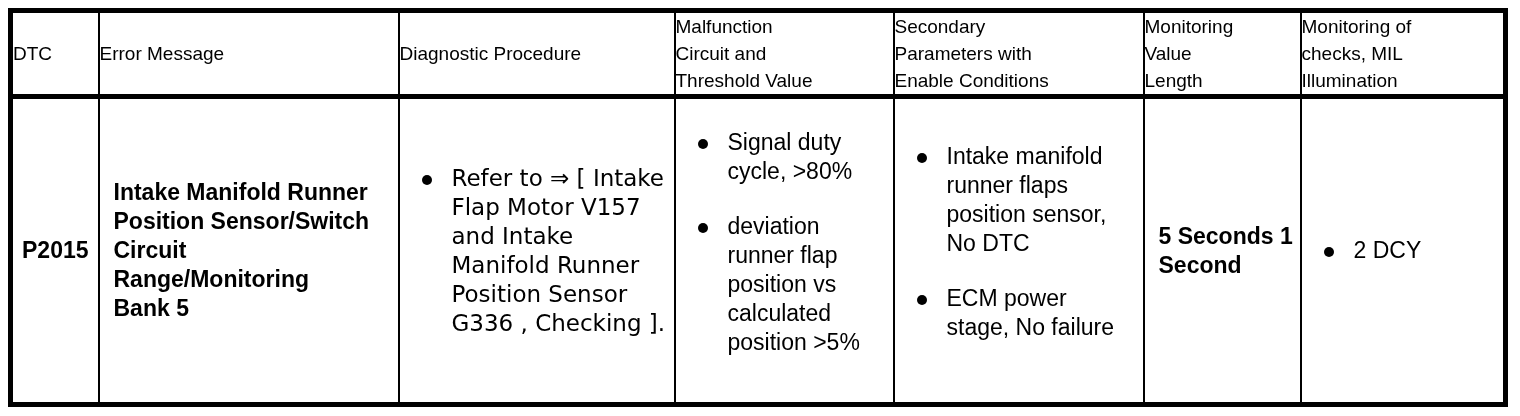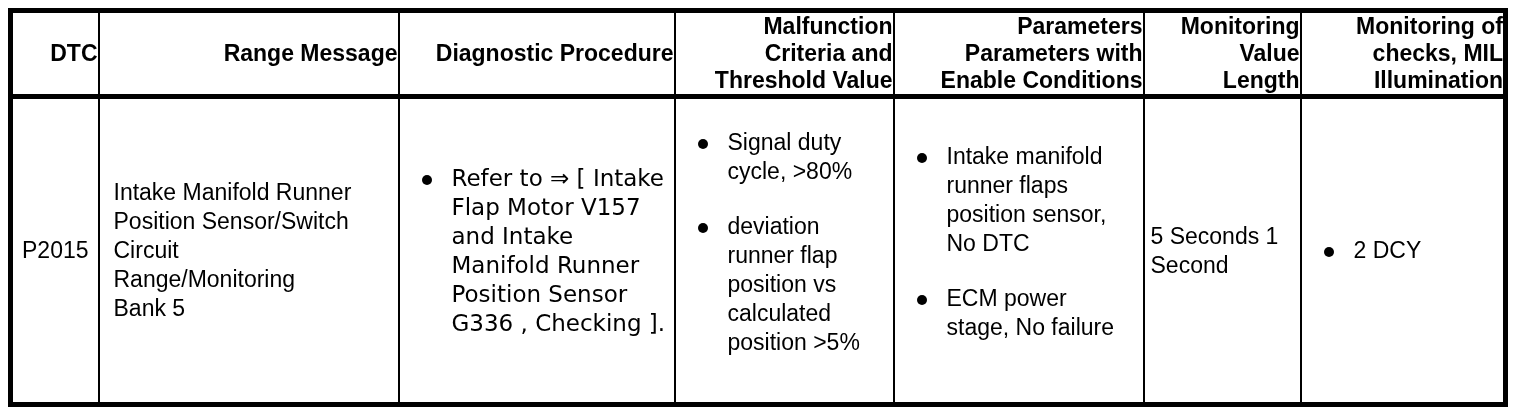--- a/index.html
+++ b/index.html
@@ -35,24 +35,24 @@
   table.dtc-table td,
   table.dtc-table th {
     border-left: 2px solid #000000;
     border-right: 2px solid #000000;
     vertical-align: middle;
     padding: 0;
     background: #ffffff;
   }
   thead th {
     border-bottom: 5px solid #000000;
-    font-weight: bold;
-    font-size: 23px;
+    font-weight: normal;
+    font-size: 19px;
     line-height: 27px;
-    text-align: right;
+    text-align: left;
     padding: 6px 4px;
   }
   tbody td {
     font-weight: normal;
     font-size: 23px;
     line-height: 29px;
   }
   .col-dtc      { width: 88px; }
   .col-error    { width: 300px; }
   .col-diag     { width: 276px; }
@@ -89,24 +89,24 @@
     left: 0;
     top: 11px;
     width: 10px;
     height: 10px;
     border-radius: 50%;
     background: #000000;
   }
   ul.bullets.tight > li { margin-bottom: 0; }
 
   .mon-text {
-    padding-left: 6px;
+    padding-left: 14px;
     padding-right: 6px;
   }
-  .center-v { vertical-align: middle; }
+  .center-v { vertical-align: middle; font-weight: bold; }
   .diag-cell { padding-top: 22px; vertical-align: top; }
   .malf-cell { padding-top: 8px; vertical-align: top; }
   .sec-cell  { padding-top: 18px; vertical-align: top; }
   .freq-cell { vertical-align: middle; }
   .arrow { font-family: "DejaVu Sans", sans-serif; }
 </style>
 </head>
 <body>
 
 <div class="sheet">
@@ -121,32 +121,32 @@
         <col class="col-mon">
         <col class="col-freq">
     </colgroup>
 
     <thead>
       <tr>
         <th>
           <span>DTC</span>
         </th>
         <th>
-          <span>Range Message</span>
+          <span>Error Message</span>
         </th>
         <th>
           <span>Diagnostic Procedure</span>
         </th>
         <th>
           <span>Malfunction</span><br>
-          <span>Criteria and</span><br>
+          <span>Circuit and</span><br>
           <span>Threshold Value</span>
         </th>
         <th>
-          <span>Parameters</span><br>
+          <span>Secondary</span><br>
           <span>Parameters with</span><br>
           <span>Enable Conditions</span>
         </th>
         <th>
           <span>Monitoring</span><br>
           <span>Value</span><br>
           <span>Length</span>
         </th>
         <th>
           <span>Monitoring of</span><br>

